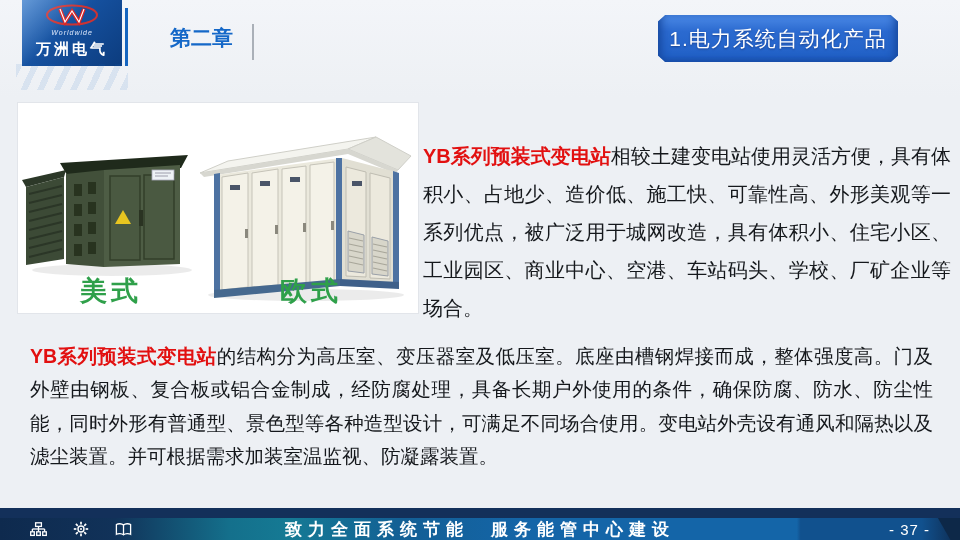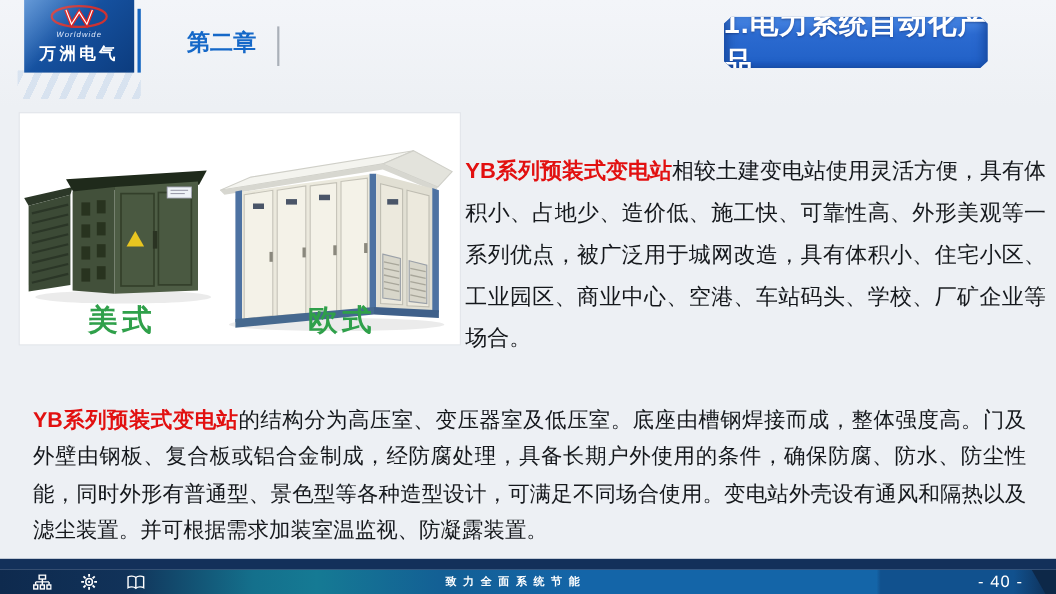--- a/index.html
+++ b/index.html
@@ -22,50 +22,50 @@
   .chapter{position:absolute;left:146px;top:24px;font-size:21px;font-weight:bold;color:#1568c8;margin-left:24px;}
   .hsep{position:absolute;left:252px;top:24px;width:2px;height:36px;background:#aab0b8;}
   .subtitle{position:absolute;left:266px;top:30px;font-size:26px;color:#84888e;letter-spacing:2px;}
 
   .badge{position:absolute;left:658px;top:15px;width:240px;height:47px;
     background:linear-gradient(180deg,#4c8ae6 0%,#2b6ad0 35%,#2060c6 100%);
     clip-path:polygon(3% 0,97% 0,100% 14%,100% 86%,97% 100%,3% 100%,0 86%,0 14%);
     box-shadow:inset 8px 0 10px -5px #16479c,inset -8px 0 10px -5px #16479c,
                inset 0 -6px 8px -5px #16479c;
     display:flex;align-items:center;justify-content:center;}
-  .badge-text{color:#fff;font-size:26px;font-weight:bold;letter-spacing:1px;
+  .badge-text{color:#fff;font-size:21px;font-weight:normal;letter-spacing:1px;
     text-shadow:0 1px 2px rgba(0,0,40,.35);}
 
   
   .panel{position:absolute;left:18px;top:103px;width:400px;height:210px;background:#fff;
     box-shadow:0 0 0 1px #e2e5ea;}
   .fig-label{position:absolute;bottom:4px;font-size:27px;font-weight:bold;color:#2fa04a;
     letter-spacing:4px;}
   .fig-label.us{left:62px;}
   .fig-label.eu{left:262px;}
 
   
   .intro{position:absolute;left:423px;top:117px;width:528px;font-size:20px;line-height:38px;
     color:#15181c;text-align:justify;}
-  .detail{position:absolute;left:30px;top:346px;width:903px;font-size:19.5px;line-height:33.5px;
+  .detail{position:absolute;left:30px;top:320px;width:903px;font-size:19.5px;line-height:33.5px;
     color:#15181c;text-align:justify;}
   .red-lead{color:#e21010;font-weight:bold;margin-top:10px;}
 
   
   .footer{position:absolute;left:0;bottom:0;width:960px;height:32px;}
   .footer-strip{position:absolute;left:0;top:0;width:100%;height:10px;background:#13305a;}
   .footer-bar{position:absolute;left:0;top:10px;width:100%;height:22px;
     background:linear-gradient(90deg,#0e2a4e 0%,#113259 12%,#14708c 24%,#157a94 30%,
       #135f95 42%,#1465a8 55%,#1465a8 83%,#11518e 83.4%,#11518e 96%,#0e2a4e 100%);}
   .footer-wedge{position:absolute;right:0;top:10px;width:34px;height:22px;background:#0d2848;
     clip-path:polygon(35% 0,100% 0,100% 100%,72% 100%);}
   .footer-icons{position:absolute;left:30px;top:10px;height:22px;display:flex;align-items:center;gap:26px;}
   .footer-icons svg{display:block;}
   .slogan{position:absolute;left:0;top:10px;width:100%;height:22px;display:flex;
-    align-items:center;justify-content:center;color:#fff;font-size:10px;font-weight:bold;
+    align-items:center;justify-content:center;color:#fff;font-size:17px;font-weight:bold;
     letter-spacing:6px;}
   .slogan .gap{width:22px;}
   .page-number{position:absolute;right:30px;top:10px;height:22px;display:flex;align-items:center;
     color:#fff;font-size:15px;letter-spacing:1px;}
 </style>
 </head>
 <body>
 
 <div class="slide">
 
@@ -229,18 +229,19 @@
       </svg>
       <svg width="17" height="15" viewBox="0 0 17 15">
         <path d="M8.5 3 C6.6 1.4 3.2 1.4 1.4 2.5 L1.4 12.3 C3.2 11.2 6.6 11.2 8.5 12.8 C10.4 11.2 13.8 11.2 15.6 12.3 L15.6 2.5 C13.8 1.4 10.4 1.4 8.5 3 Z" fill="none" stroke="#fff" stroke-width="1.3"></path>
         <line x1="8.5" y1="3" x2="8.5" y2="12.8" stroke="#fff" stroke-width="1.3"></line>
       </svg>
     </div>
 
     <div class="slogan">
       <span>致力全面系统节能</span>
       <span class="gap"></span>
+      <span>服务能管中心建设</span>
     </div>
 
-    <div class="page-number">- 40 -</div>
+    <div class="page-number">- 37 -</div>
   </div>
 
 </div>
 
 </body></html>

